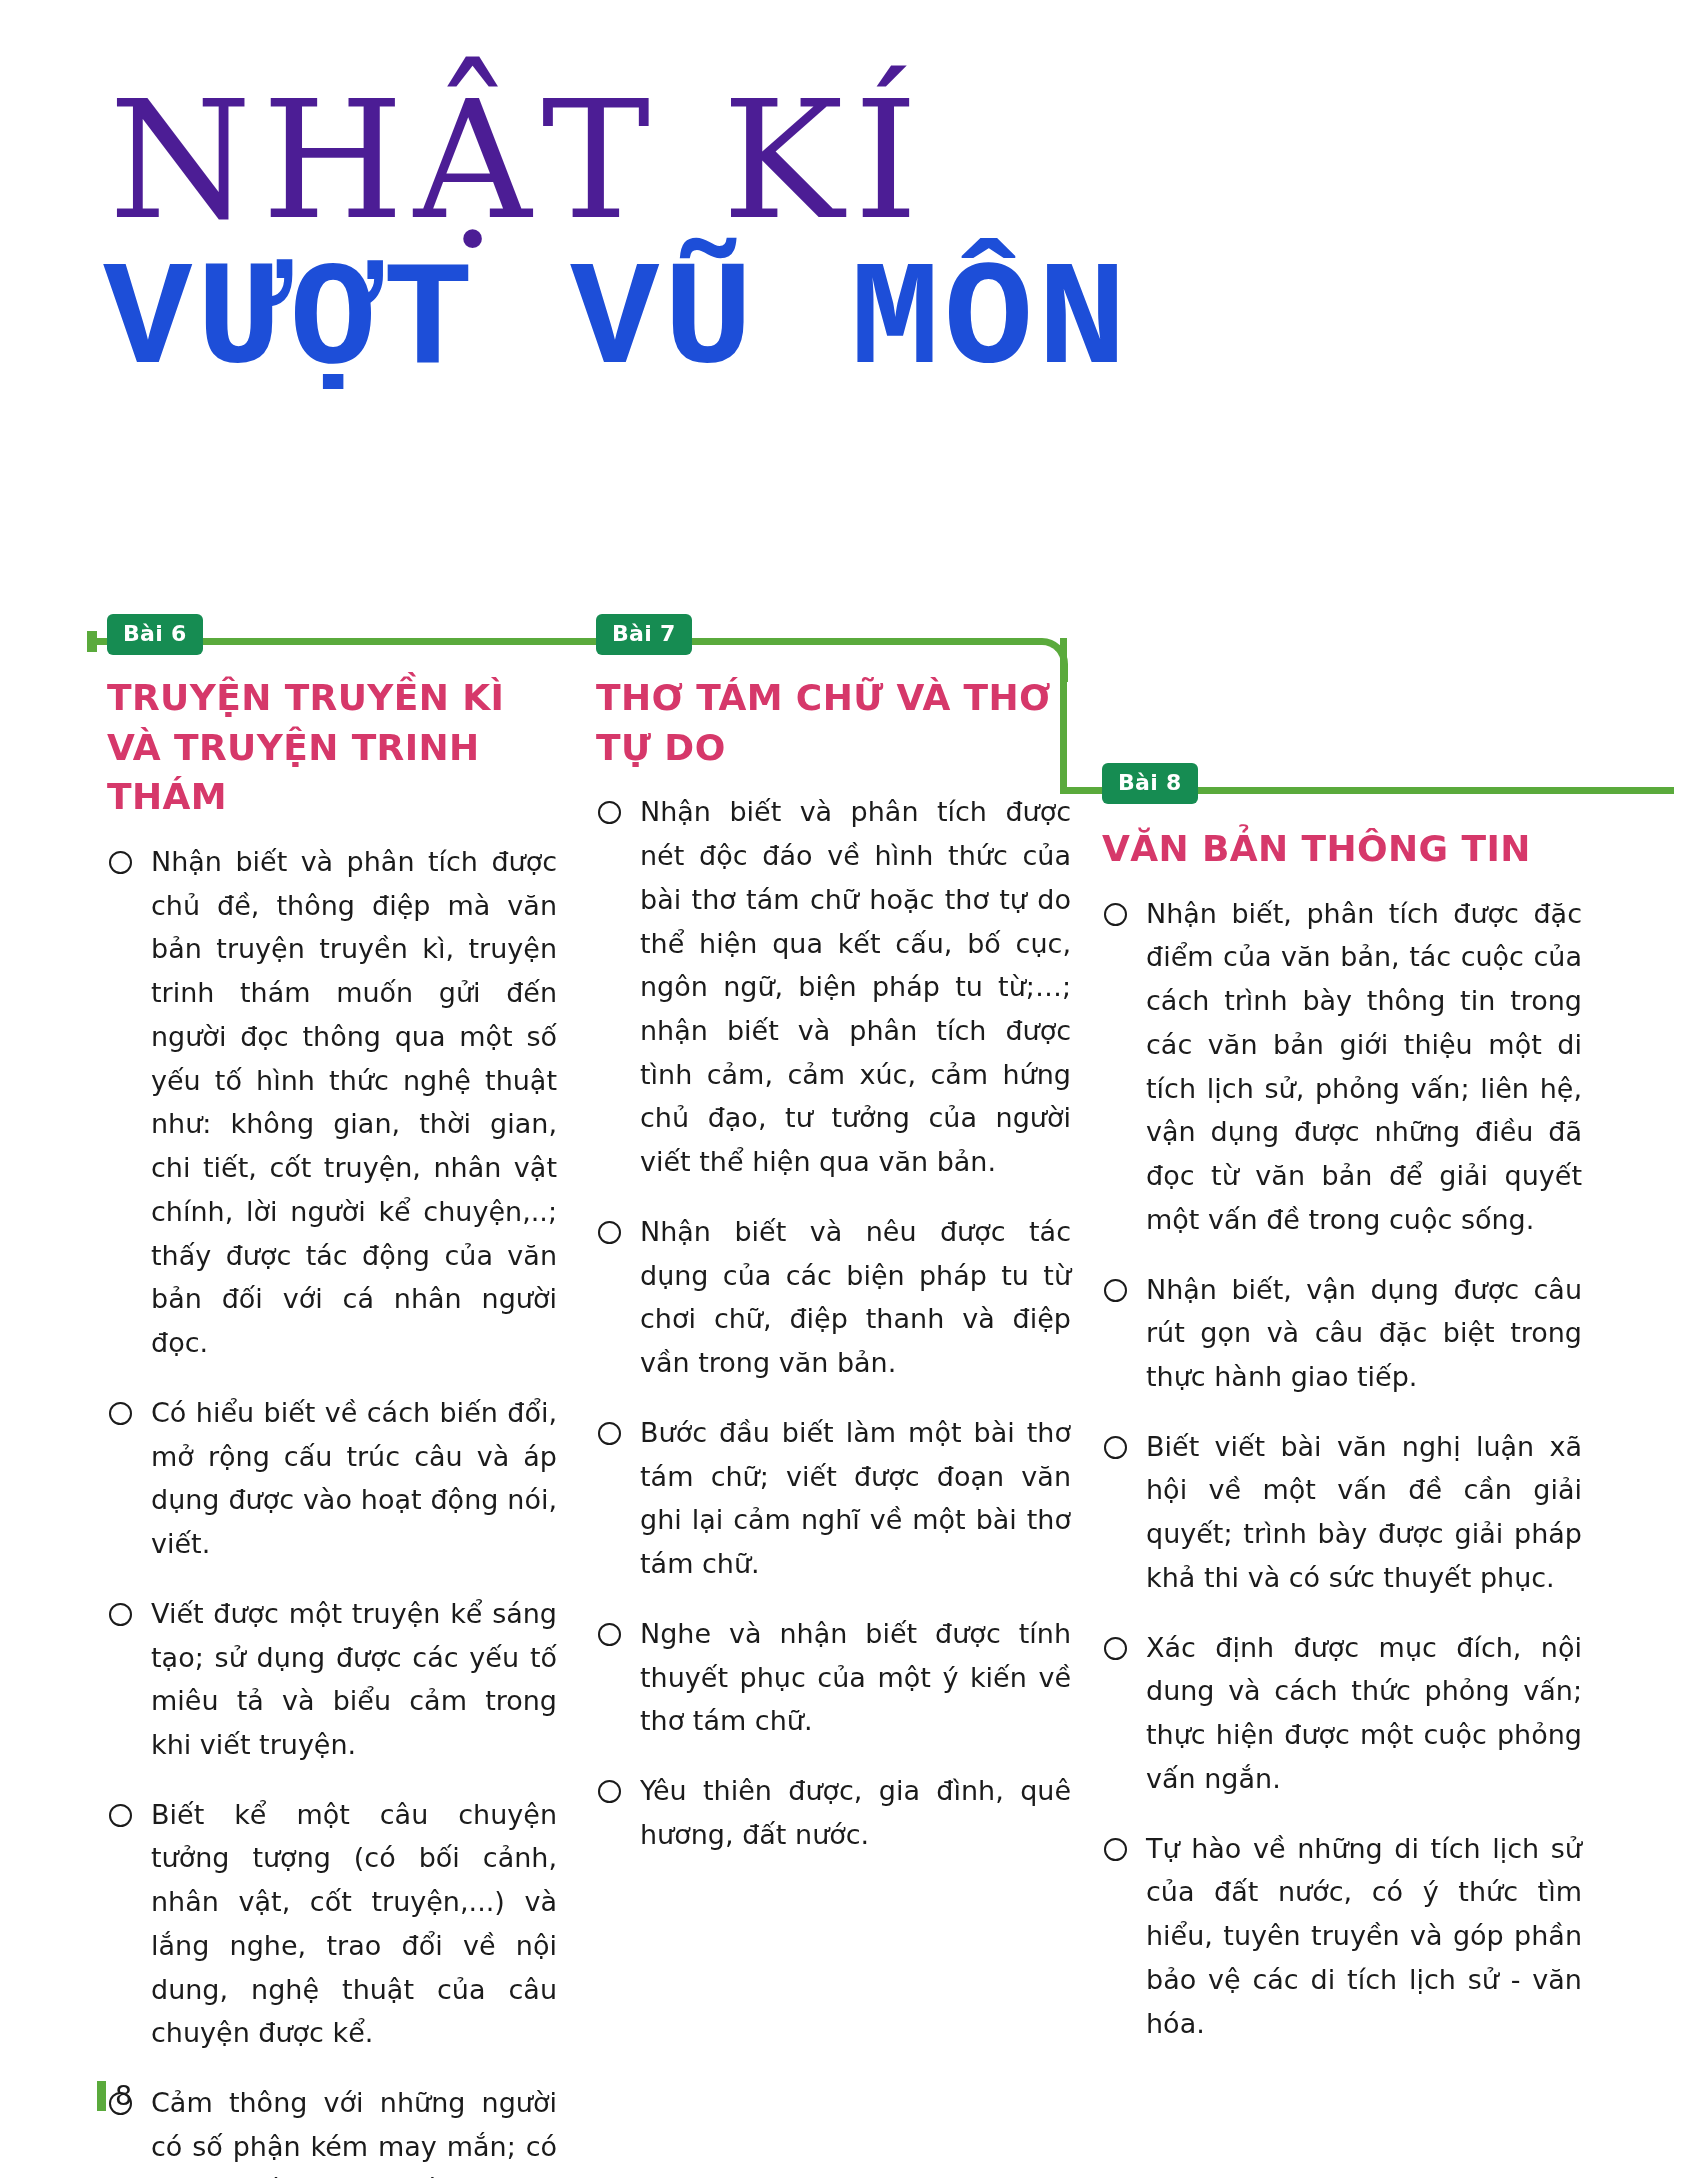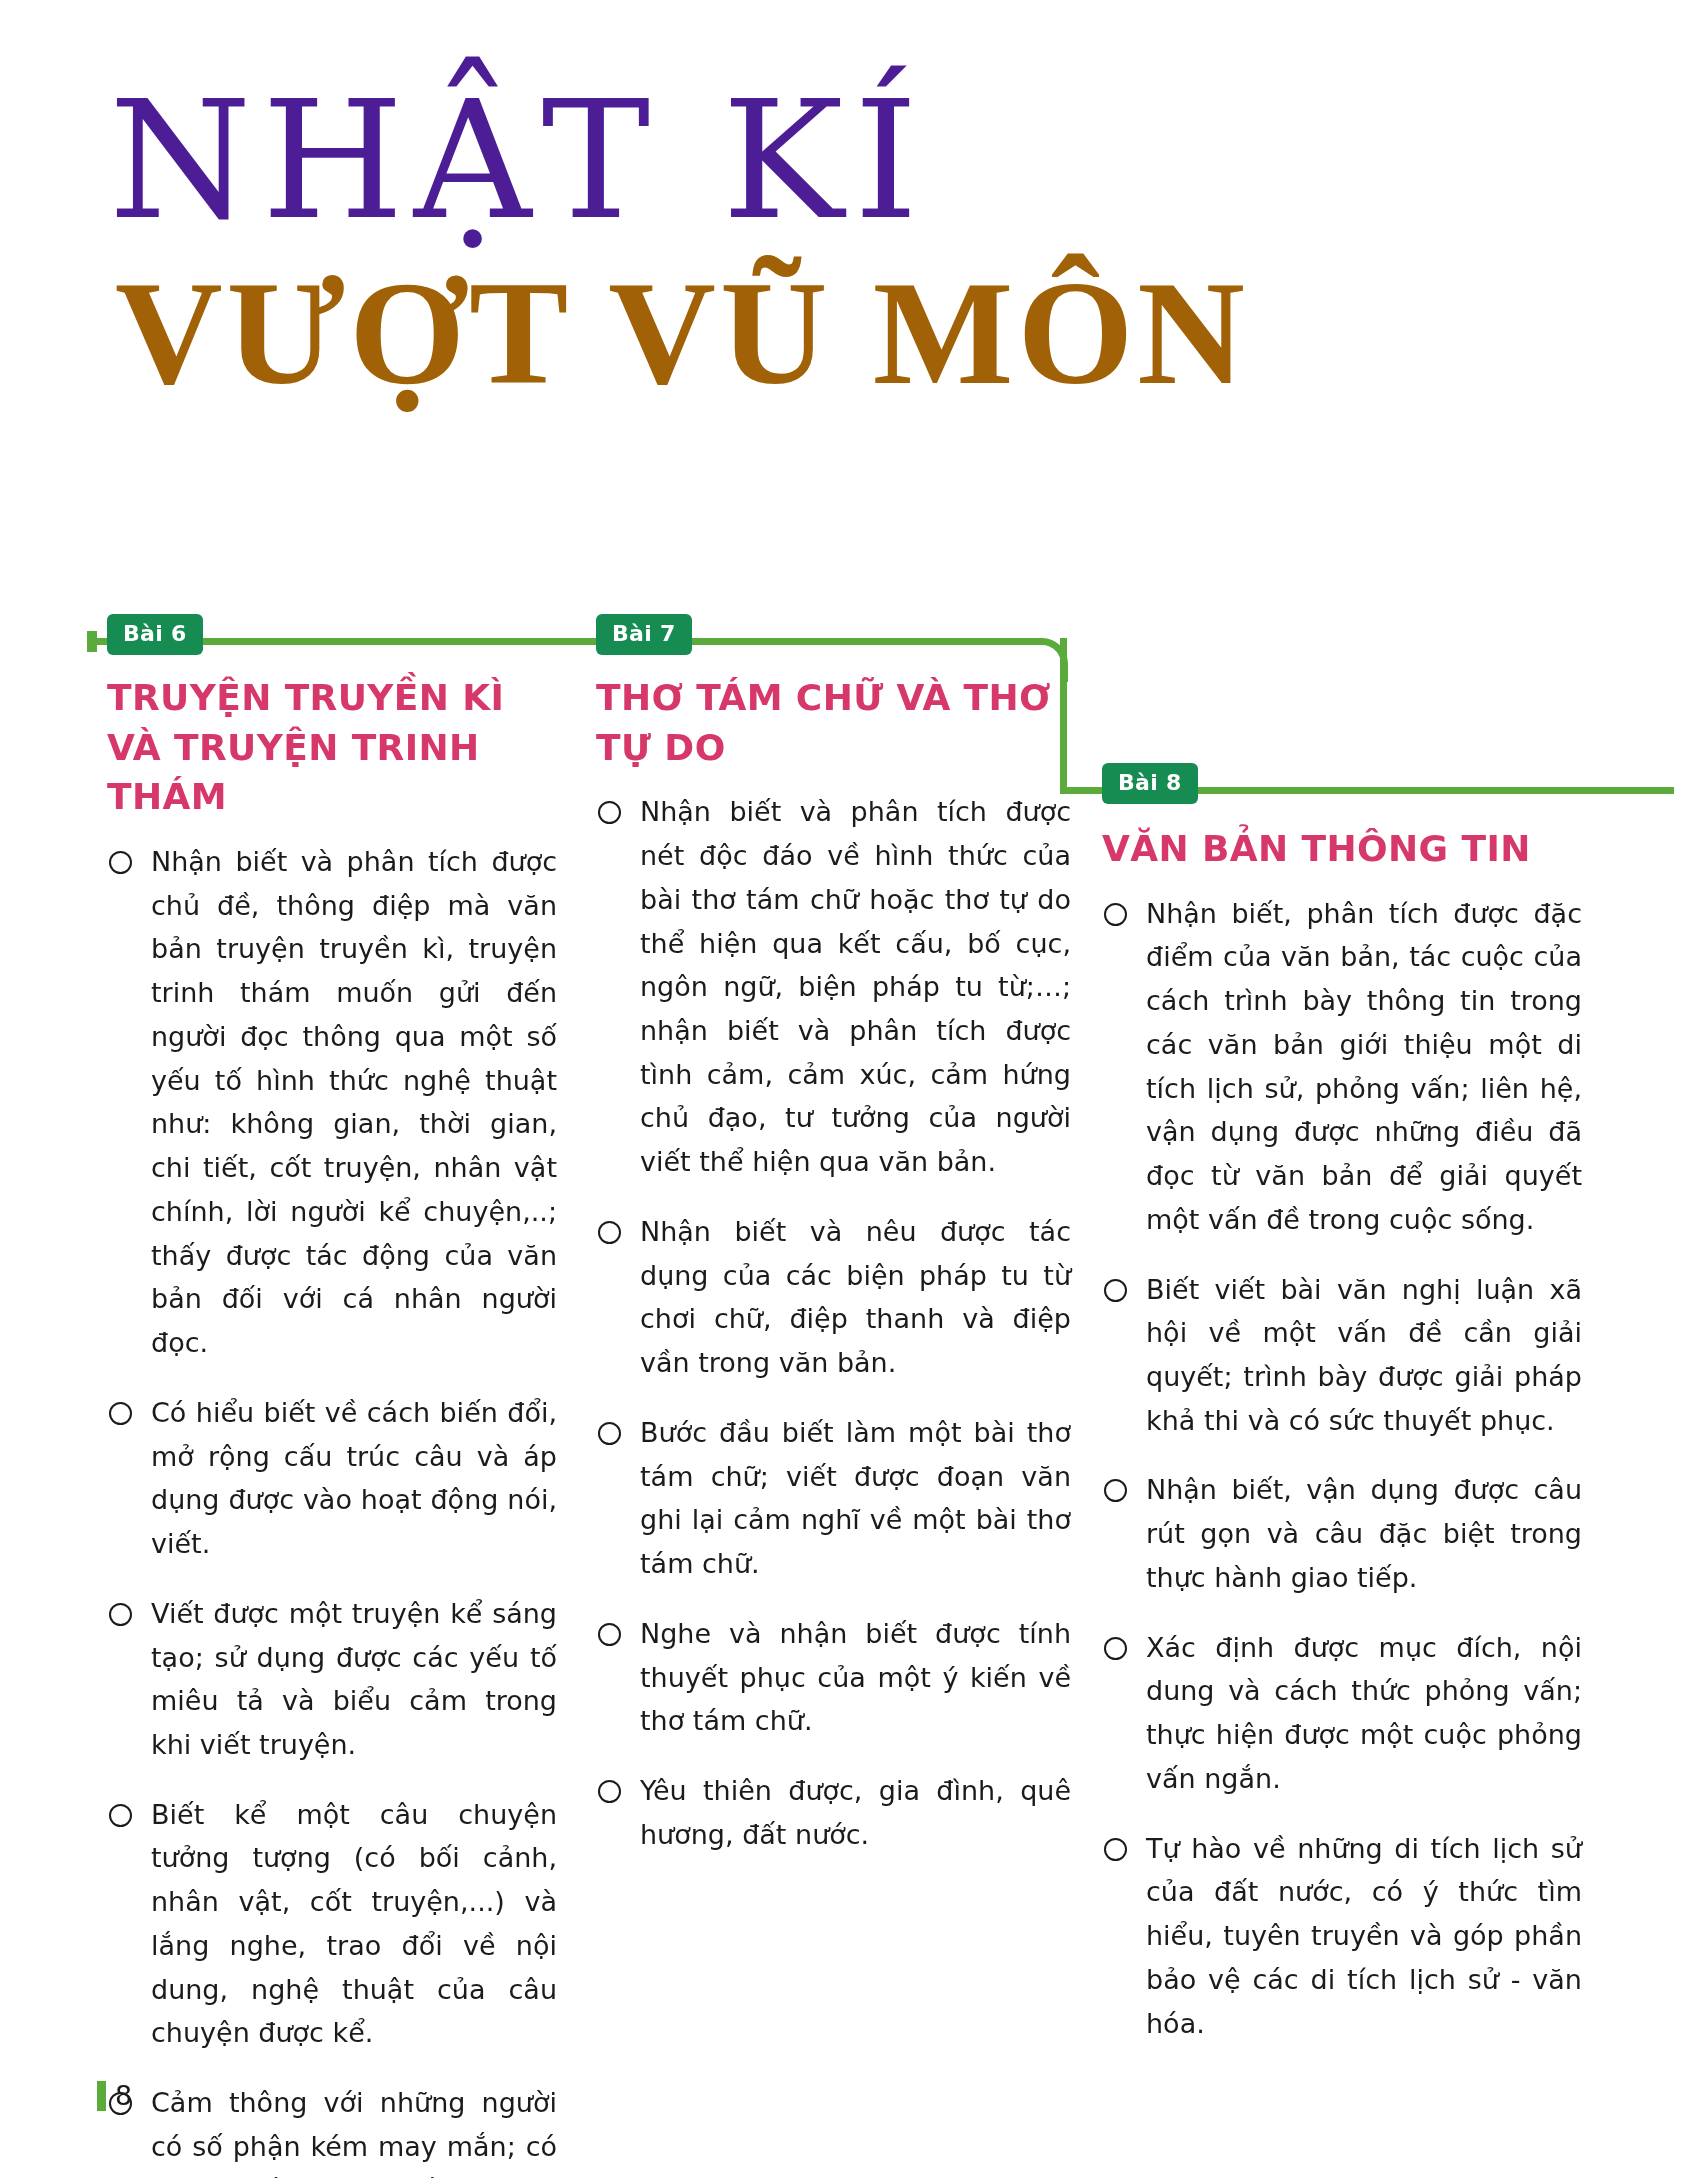--- a/index.html
+++ b/index.html
@@ -33,27 +33,27 @@
   .title-line1 {
     font-family: "DejaVu Serif", serif;
     font-weight: 400;
     color: #4c1d95;
     font-size: 163px;
     line-height: 1.0;
     letter-spacing: 10px;
     margin: 0 0 6px 10px;
   }
   .title-line2 {
-    font-family: Liberation Serif, serif;
+    font-family: Liberation Mono, monospace;
     font-weight: 700;
-    color: #a16207;
+    color: #1d4ed8;
     font-size: 149px;
     line-height: 1.0;
     letter-spacing: 4px;
-    margin: 16px;
+    margin: 4px;
   }
 
   
   .rail {
     position: absolute;
     background: #5aaa3c;
   }
   .rail-v1 { left: 1060px; top: 638px; width: 7px;  height: 156px;
              border-radius: 0; }
   .rail-h2 { left: 1060px; top: 787px; width: 614px; height: 7px; }
@@ -226,25 +226,25 @@
   </div>
 
   <div class="col col-3">
     <div class="col-head">VĂN BẢN THÔNG TIN</div>
     <div class="item">
       <span class="bullet"></span>
       <span>Nhận biết, phân tích được đặc điểm của văn bản, tác cuộc của cách trình bày thông tin trong các văn bản giới thiệu một di tích lịch sử, phỏng vấn; liên hệ, vận dụng được những điều đã đọc từ văn bản để giải quyết một vấn đề trong cuộc sống.</span>
     </div>
     <div class="item">
       <span class="bullet"></span>
+      <span>Nhận biết, vận dụng được câu rút gọn và câu đặc biệt trong thực hành giao tiếp.</span>
+    </div>
+    <div class="item">
+      <span class="bullet"></span>
       <span>Biết viết bài văn nghị luận xã hội về một vấn đề cần giải quyết; trình bày được giải pháp khả thi và có sức thuyết phục.</span>
-    </div>
-    <div class="item">
-      <span class="bullet"></span>
-      <span>Nhận biết, vận dụng được câu rút gọn và câu đặc biệt trong thực hành giao tiếp.</span>
     </div>
     <div class="item">
       <span class="bullet"></span>
       <span>Xác định được mục đích, nội dung và cách thức phỏng vấn; thực hiện được một cuộc phỏng vấn ngắn.</span>
     </div>
     <div class="item">
       <span class="bullet"></span>
       <span>Tự hào về những di tích lịch sử của đất nước, có ý thức tìm hiểu, tuyên truyền và góp phần bảo vệ các di tích lịch sử - văn hóa.</span>
     </div>
   </div>

